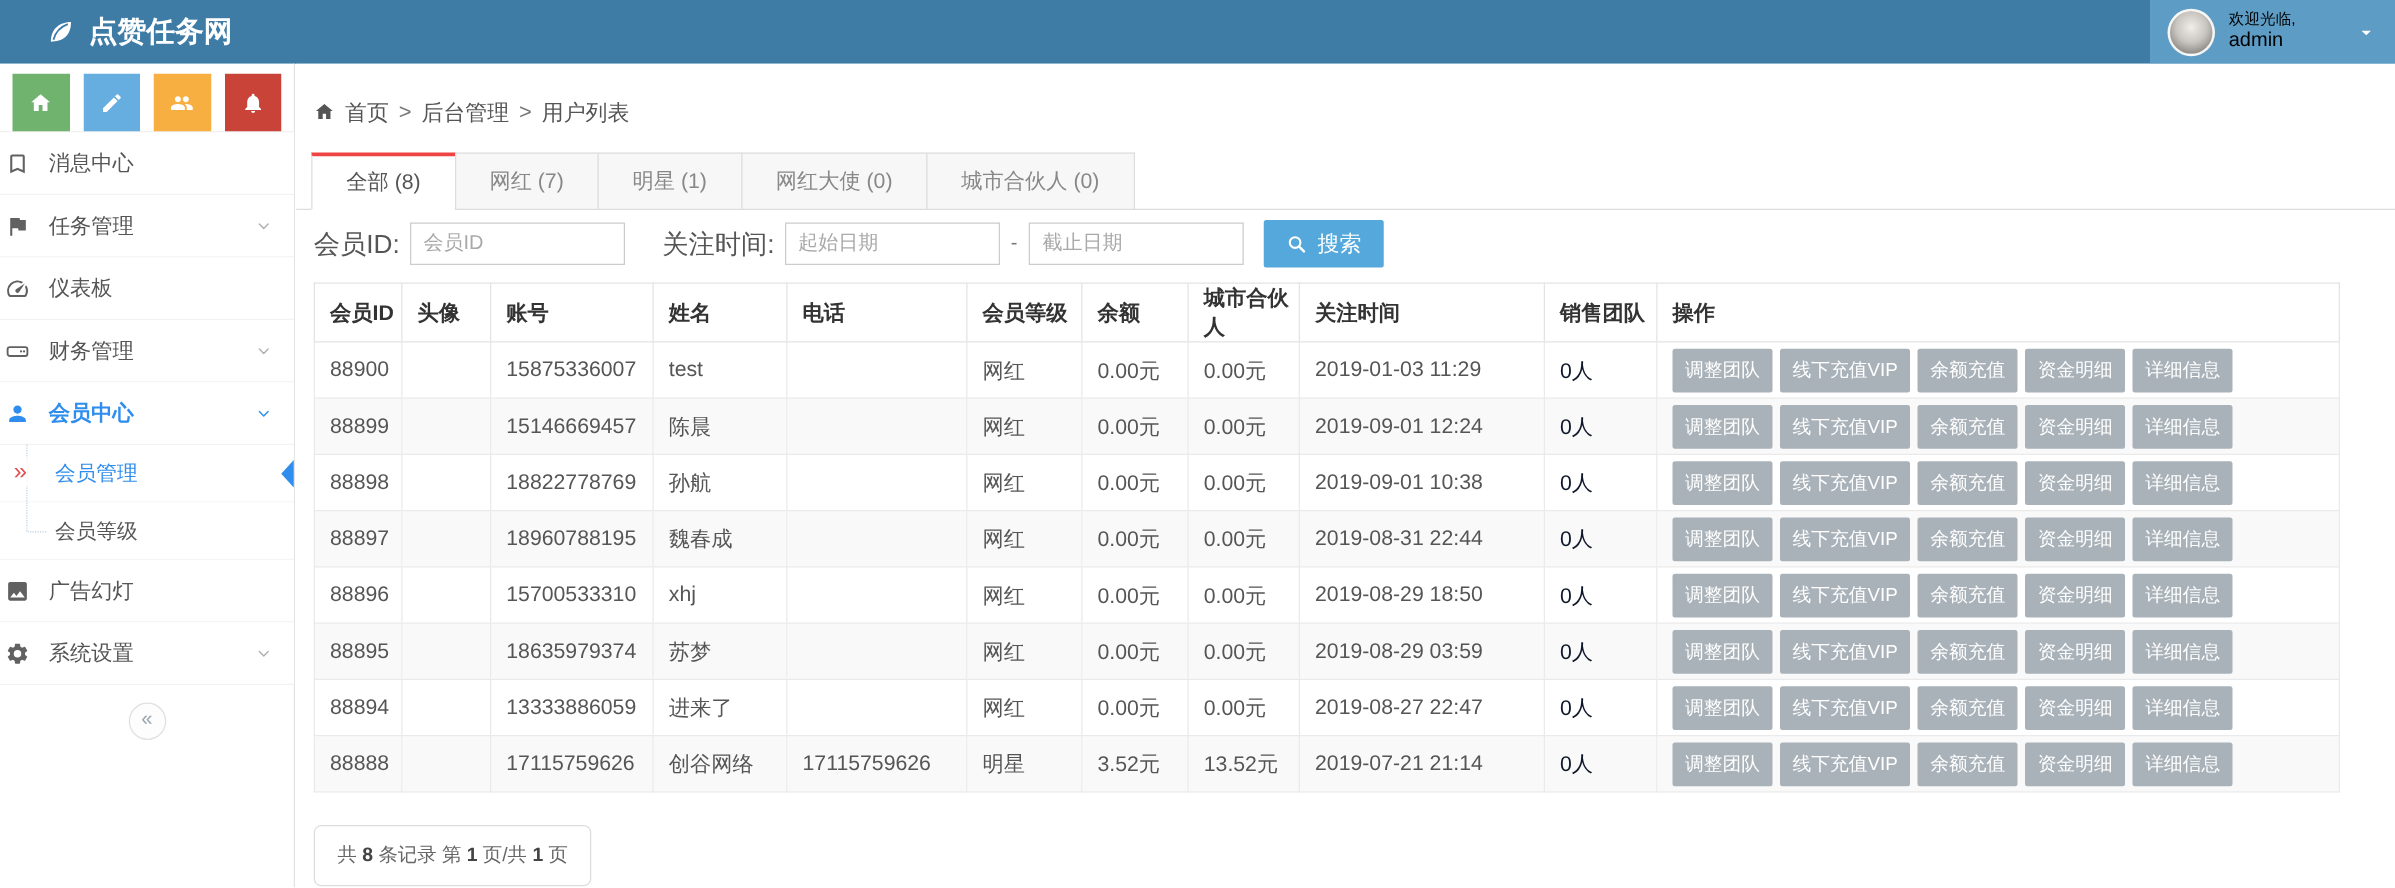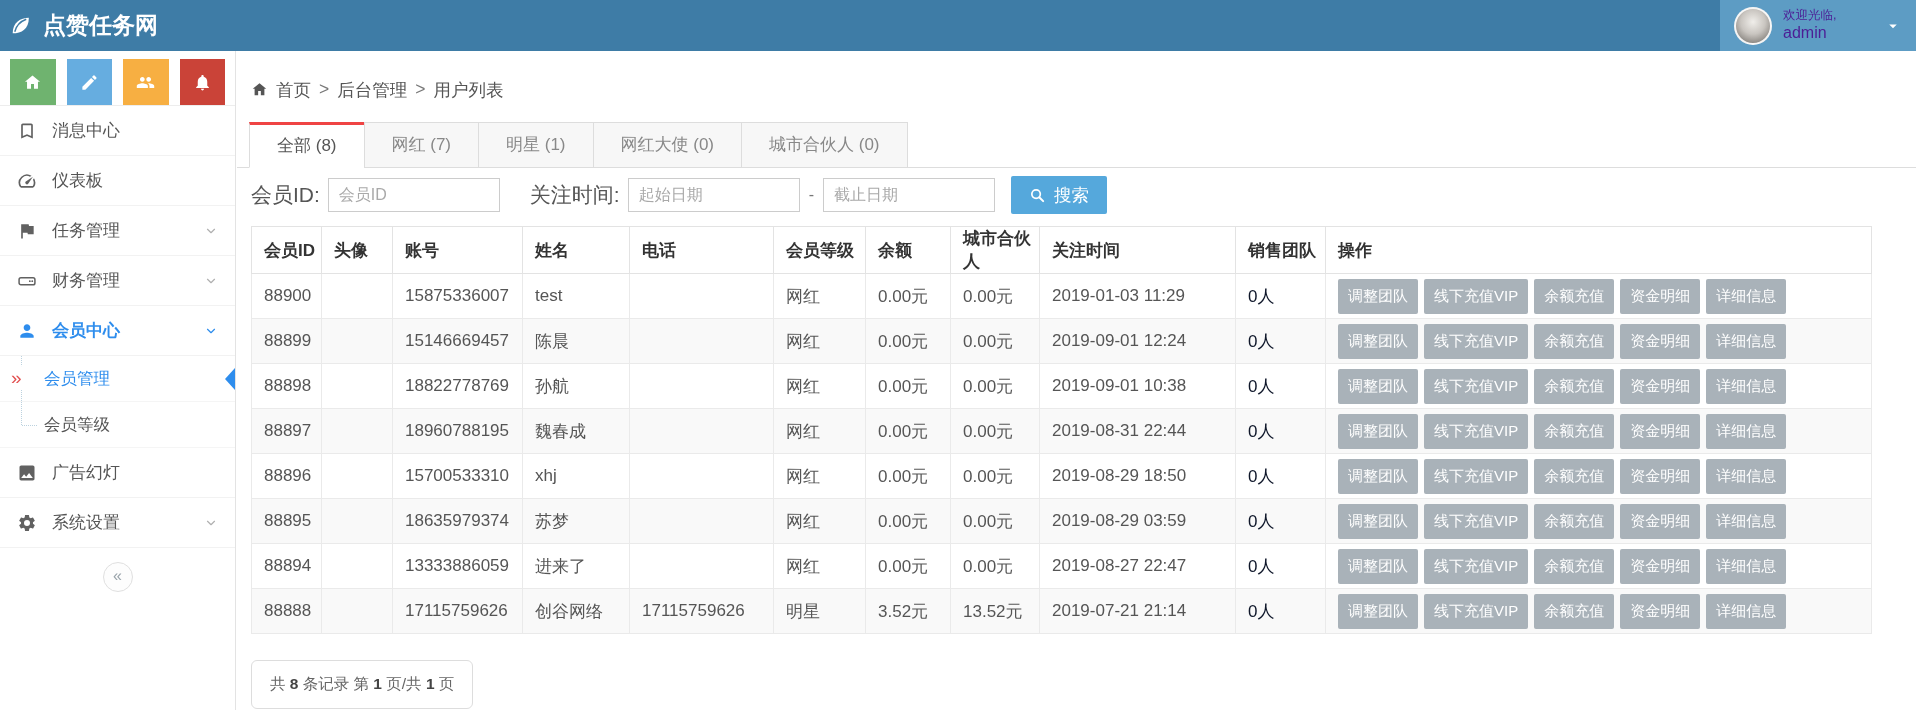--- a/index.html
+++ b/index.html
@@ -5,37 +5,37 @@
   * { box-sizing: border-box; margin: 0; padding: 0; }
   html,body { width: 1916px; height: 710px; }
   body {
     font-family: "Liberation Sans", "DejaVu Sans", sans-serif;
     background: #ffffff; color: #555; position: relative; overflow: hidden;
   }
   svg { display: block; }
 
   
   .topbar { height: 51px; background: #3e7ca6; position: relative; display: flex; align-items: center; }
-  .brand { display: flex; align-items: center; gap: 10px; padding-left: 8px; color: #fff; font-size: 23px; font-weight: bold; }
+  .brand { display: flex; align-items: center; gap: 10px; padding-left: 36px; color: #fff; font-size: 23px; font-weight: bold; }
   .brand svg { width: 25px; height: 25px; color: #fff; }
   .userbox { position: absolute; right: 0; top: 0; height: 51px; width: 196px; background: #5d9cc4; display: flex; align-items: center; gap: 11px; padding: 0 14px; cursor: pointer; }
   .avatar { width: 38px; height: 38px; border-radius: 50%; flex: 0 0 38px; border: 2px solid rgba(255,255,255,.9);
     background: radial-gradient(circle at 50% 38%, #f0eeea 0%, #c9c5c0 45%, #8e8a85 78%, #6e6a66 100%); }
-  .usertext { color: #4c1d95; line-height: 1.2; flex: 1; }
+  .usertext { color: #000000; line-height: 1.2; flex: 1; }
   .welcome { display: block; font-size: 12.5px; }
   .uname { display: block; font-size: 16px; }
   .user-caret svg { width: 18px; height: 18px; color: #fff; }
 
   
   .sidebar { position: absolute; left: 0; top: 51px; width: 236px; height: 659px; background: #fff; border-right: 1px solid #e3e3e3; }
   .quick { display: flex; gap: 11px; padding: 8px 10px 0 10px; height: 54px; }
   .qbtn { flex: 1; height: 46px; display: flex; align-items: center; justify-content: center; color: #fff; cursor: pointer; }
   .qbtn svg { width: 19px; height: 19px; }
   .menu { border-top: 1px solid #ededed; }
-  .mi { position: relative; height: 50px; display: flex; align-items: center; padding-left: 17px; gap: 15px; border-bottom: 1px solid #f2f2f2; font-size: 17px; color: #555; cursor: pointer; background: #fff; }
+  .mi { position: relative; height: 50px; display: flex; align-items: center; padding-left: 4px; gap: 15px; border-bottom: 1px solid #f2f2f2; font-size: 17px; color: #555; cursor: pointer; background: #fff; }
   .mi .ico svg { width: 20px; height: 20px; color: #616161; }
   .mi .chev { position: absolute; right: 17px; }
   .mi .chev svg { width: 14px; height: 14px; color: #b0b0b0; }
   .mi.active { color: #2e8ded; font-weight: bold; }
   .mi.active .ico svg, .mi.active .chev svg { color: #2e8ded; }
   .smi { position: relative; height: 46px; display: flex; align-items: center; padding-left: 44px; font-size: 16.5px; color: #555; cursor: pointer; border-bottom: 1px solid #f5f5f5; background: #fff; }
   .smi::before { content: ""; position: absolute; left: 21px; top: 0; bottom: 0; border-left: 1px dotted #bcd2df; }
   .smi.last::before { bottom: 50%; }
   .smi .connector { position: absolute; left: 22px; top: 50%; width: 15px; border-top: 1px dotted #bcd2df; }
   .smi .sub-arrow { position: absolute; left: 11px; top: 50%; transform: translateY(-56%); color: #e25050; font-size: 19px; background: #fff; line-height: 1; padding: 2px 0; }
@@ -134,37 +134,37 @@
         <span class="ico">
           <svg viewBox="0 0 24 24" style="width:20px;height:20px">
             <path fill="currentColor" d="M17 3H7c-1.1 0-2 .9-2 2v16l7-3 7 3V5c0-1.1-.9-2-2-2zm0 15-5-2.18L7 18V5h10v13z"></path>
           </svg>
         </span>
         <span>消息中心</span>
       </div>
       <div class="mi">
         <span class="ico">
           <svg viewBox="0 0 24 24" style="width:20px;height:20px">
-            <path fill="currentColor" d="M20.38 8.57l-1.23 1.85a8 8 0 0 1-.22 7.58H5.07A8 8 0 0 1 15.58 6.85l1.85-1.23A10 10 0 0 0 3.35 19a2 2 0 0 0 1.72 1h13.85a2 2 0 0 0 1.74-1 10 10 0 0 0-.27-10.43zm-9.79 6.84a2 2 0 0 0 2.83 0l5.66-8.49-8.49 5.66a2 2 0 0 0 0 2.83z"></path>
-          </svg>
-        </span>
-        <span>仪表板</span>
-      </div>
-      <div class="mi">
-        <span class="ico">
-          <svg viewBox="0 0 24 24" style="width:20px;height:20px">
             <path fill="currentColor" d="M14.4 6 14 4H5v17h2v-7h5.6l.4 2h7V6z"></path>
           </svg>
         </span>
         <span>任务管理</span>
         <span class="chev">
           <svg viewBox="0 0 24 24" style="width:14px;height:14px">
             <polyline points="6,9 12,15 18,9" fill="none" stroke="currentColor" stroke-width="2" stroke-linecap="round" stroke-linejoin="round"></polyline>
           </svg>
         </span>
+      </div>
+      <div class="mi">
+        <span class="ico">
+          <svg viewBox="0 0 24 24" style="width:20px;height:20px">
+            <path fill="currentColor" d="M20.38 8.57l-1.23 1.85a8 8 0 0 1-.22 7.58H5.07A8 8 0 0 1 15.58 6.85l1.85-1.23A10 10 0 0 0 3.35 19a2 2 0 0 0 1.72 1h13.85a2 2 0 0 0 1.74-1 10 10 0 0 0-.27-10.43zm-9.79 6.84a2 2 0 0 0 2.83 0l5.66-8.49-8.49 5.66a2 2 0 0 0 0 2.83z"></path>
+          </svg>
+        </span>
+        <span>仪表板</span>
       </div>
       <div class="mi">
         <span class="ico">
           <svg viewBox="0 0 24 24" style="width:20px;height:20px">
             <rect x="2.5" y="8" width="19" height="8.5" rx="2.2" fill="none" stroke="currentColor" stroke-width="1.8"></rect>
             <circle cx="15.4" cy="12.2" r="1.1" fill="currentColor"></circle>
             <circle cx="18.3" cy="12.2" r="1.1" fill="currentColor"></circle>
           </svg>
         </span>
         <span>财务管理</span>

